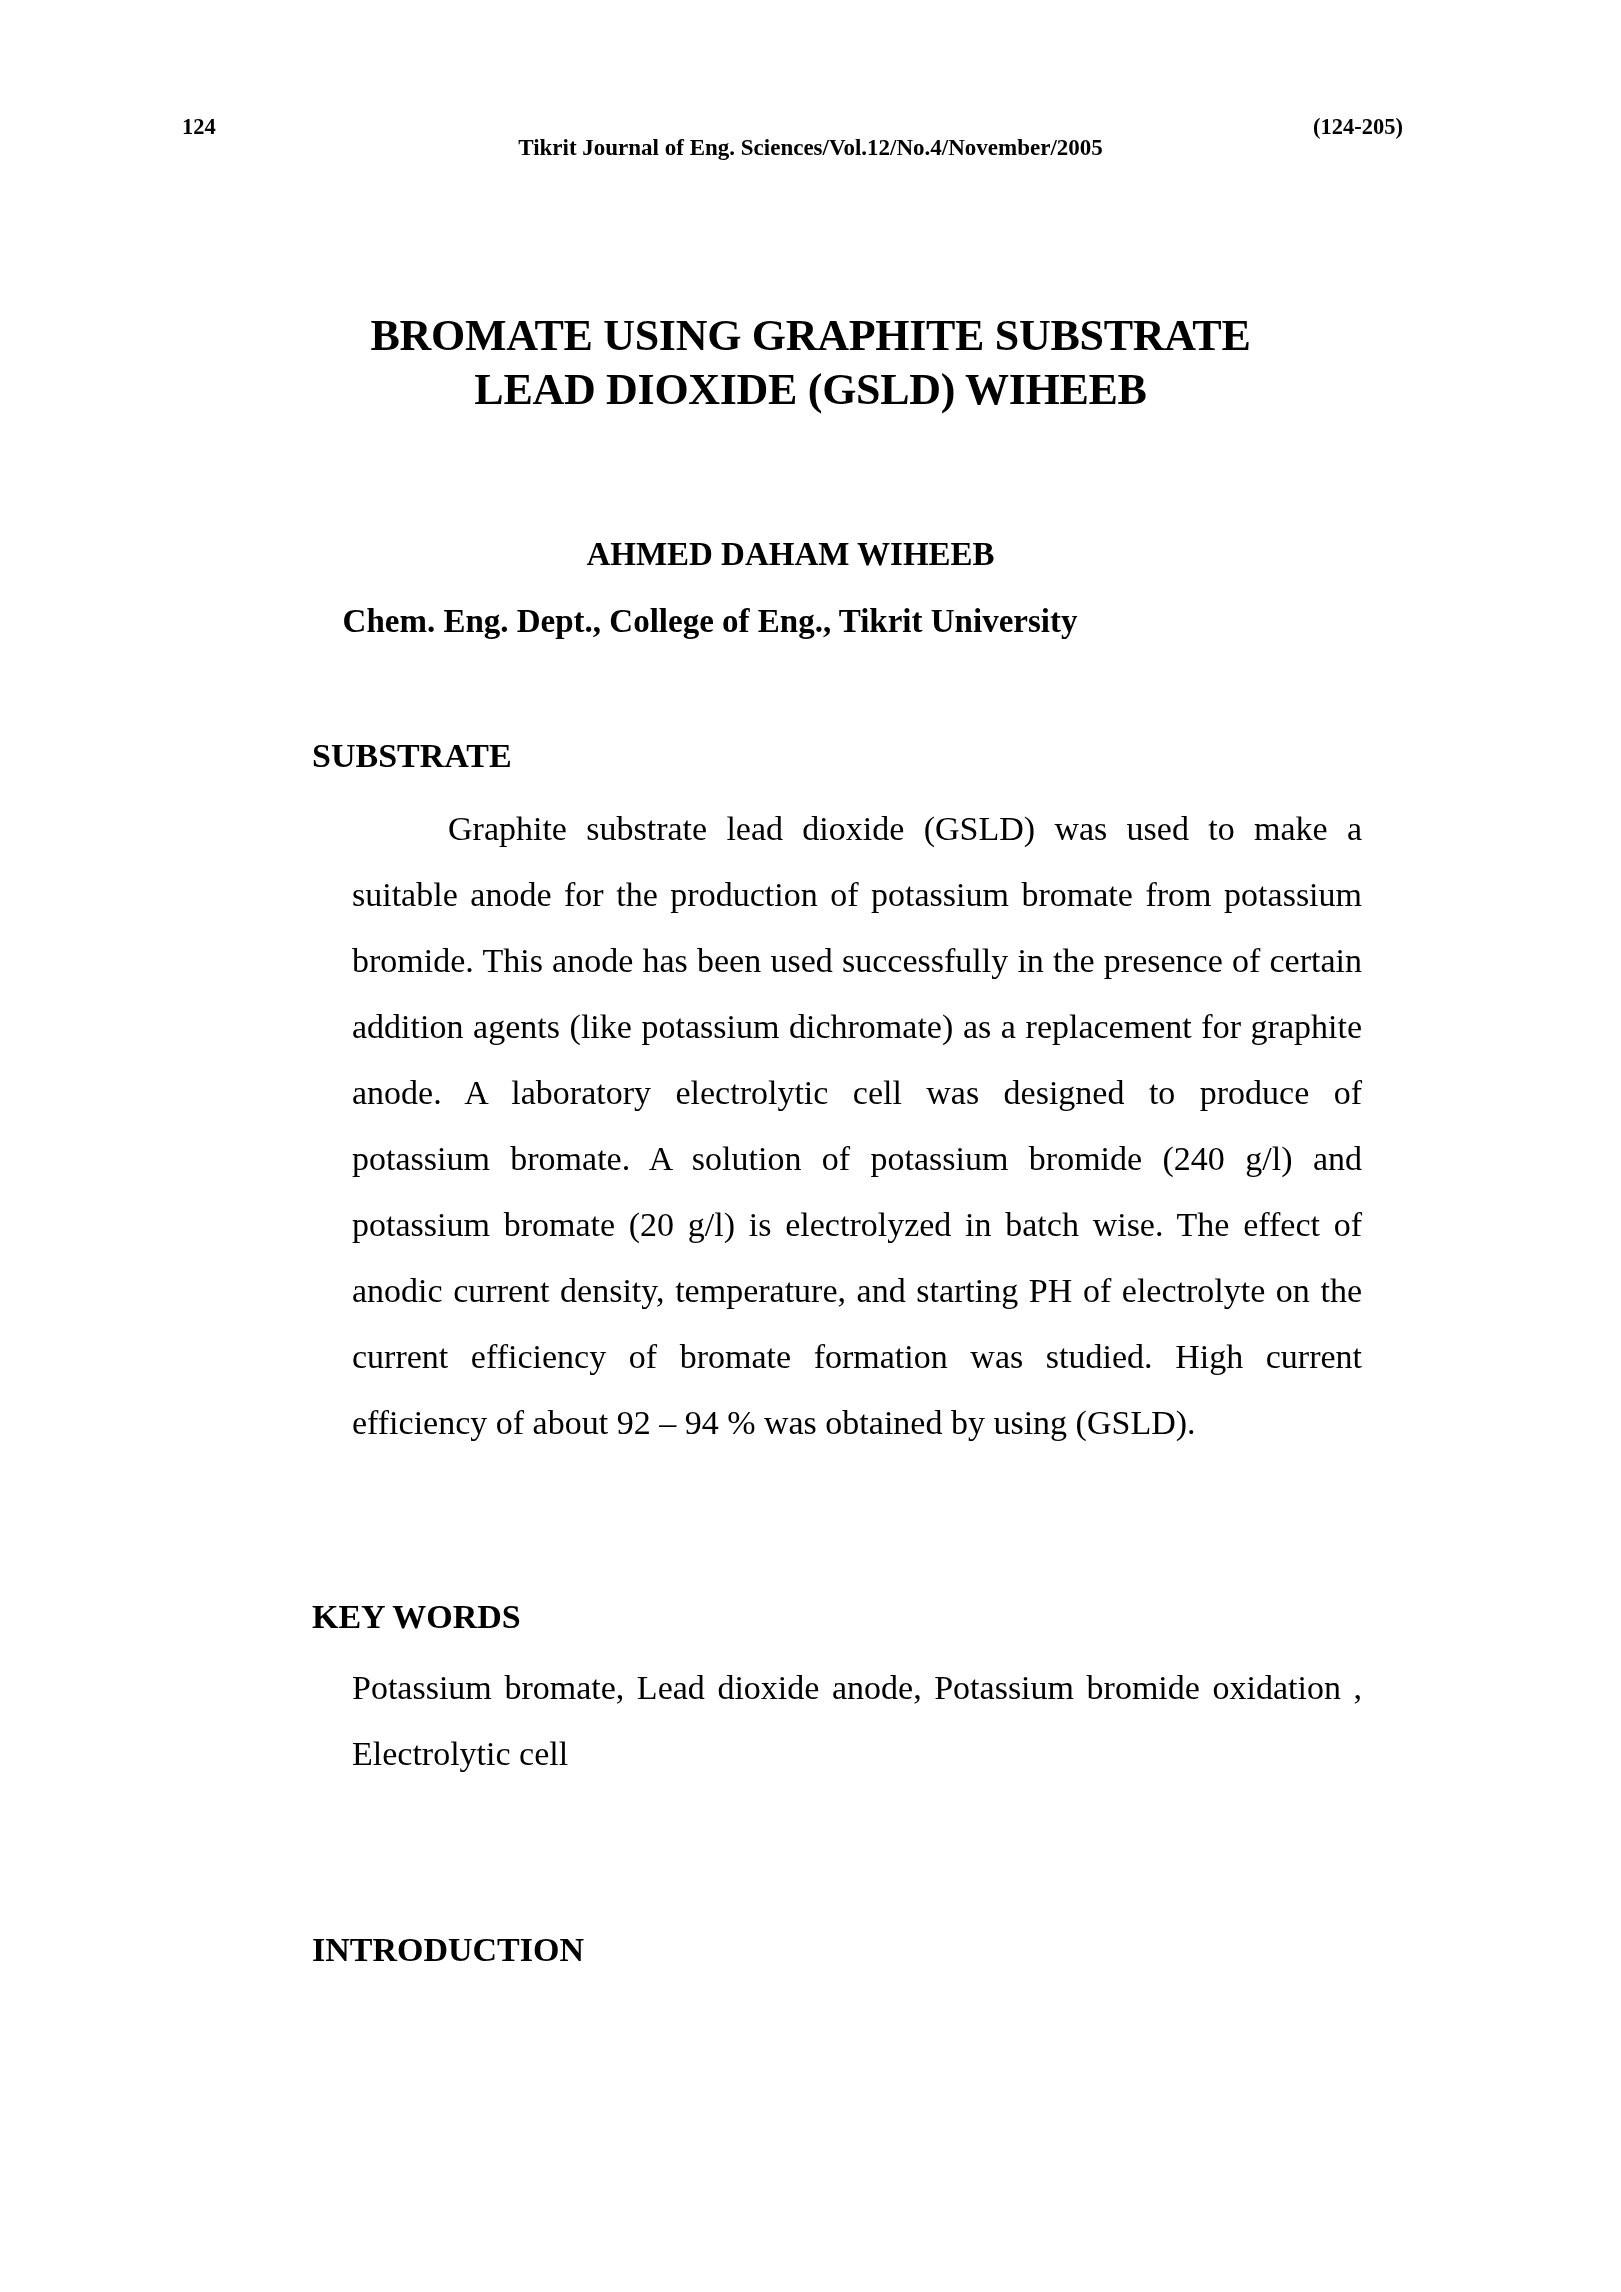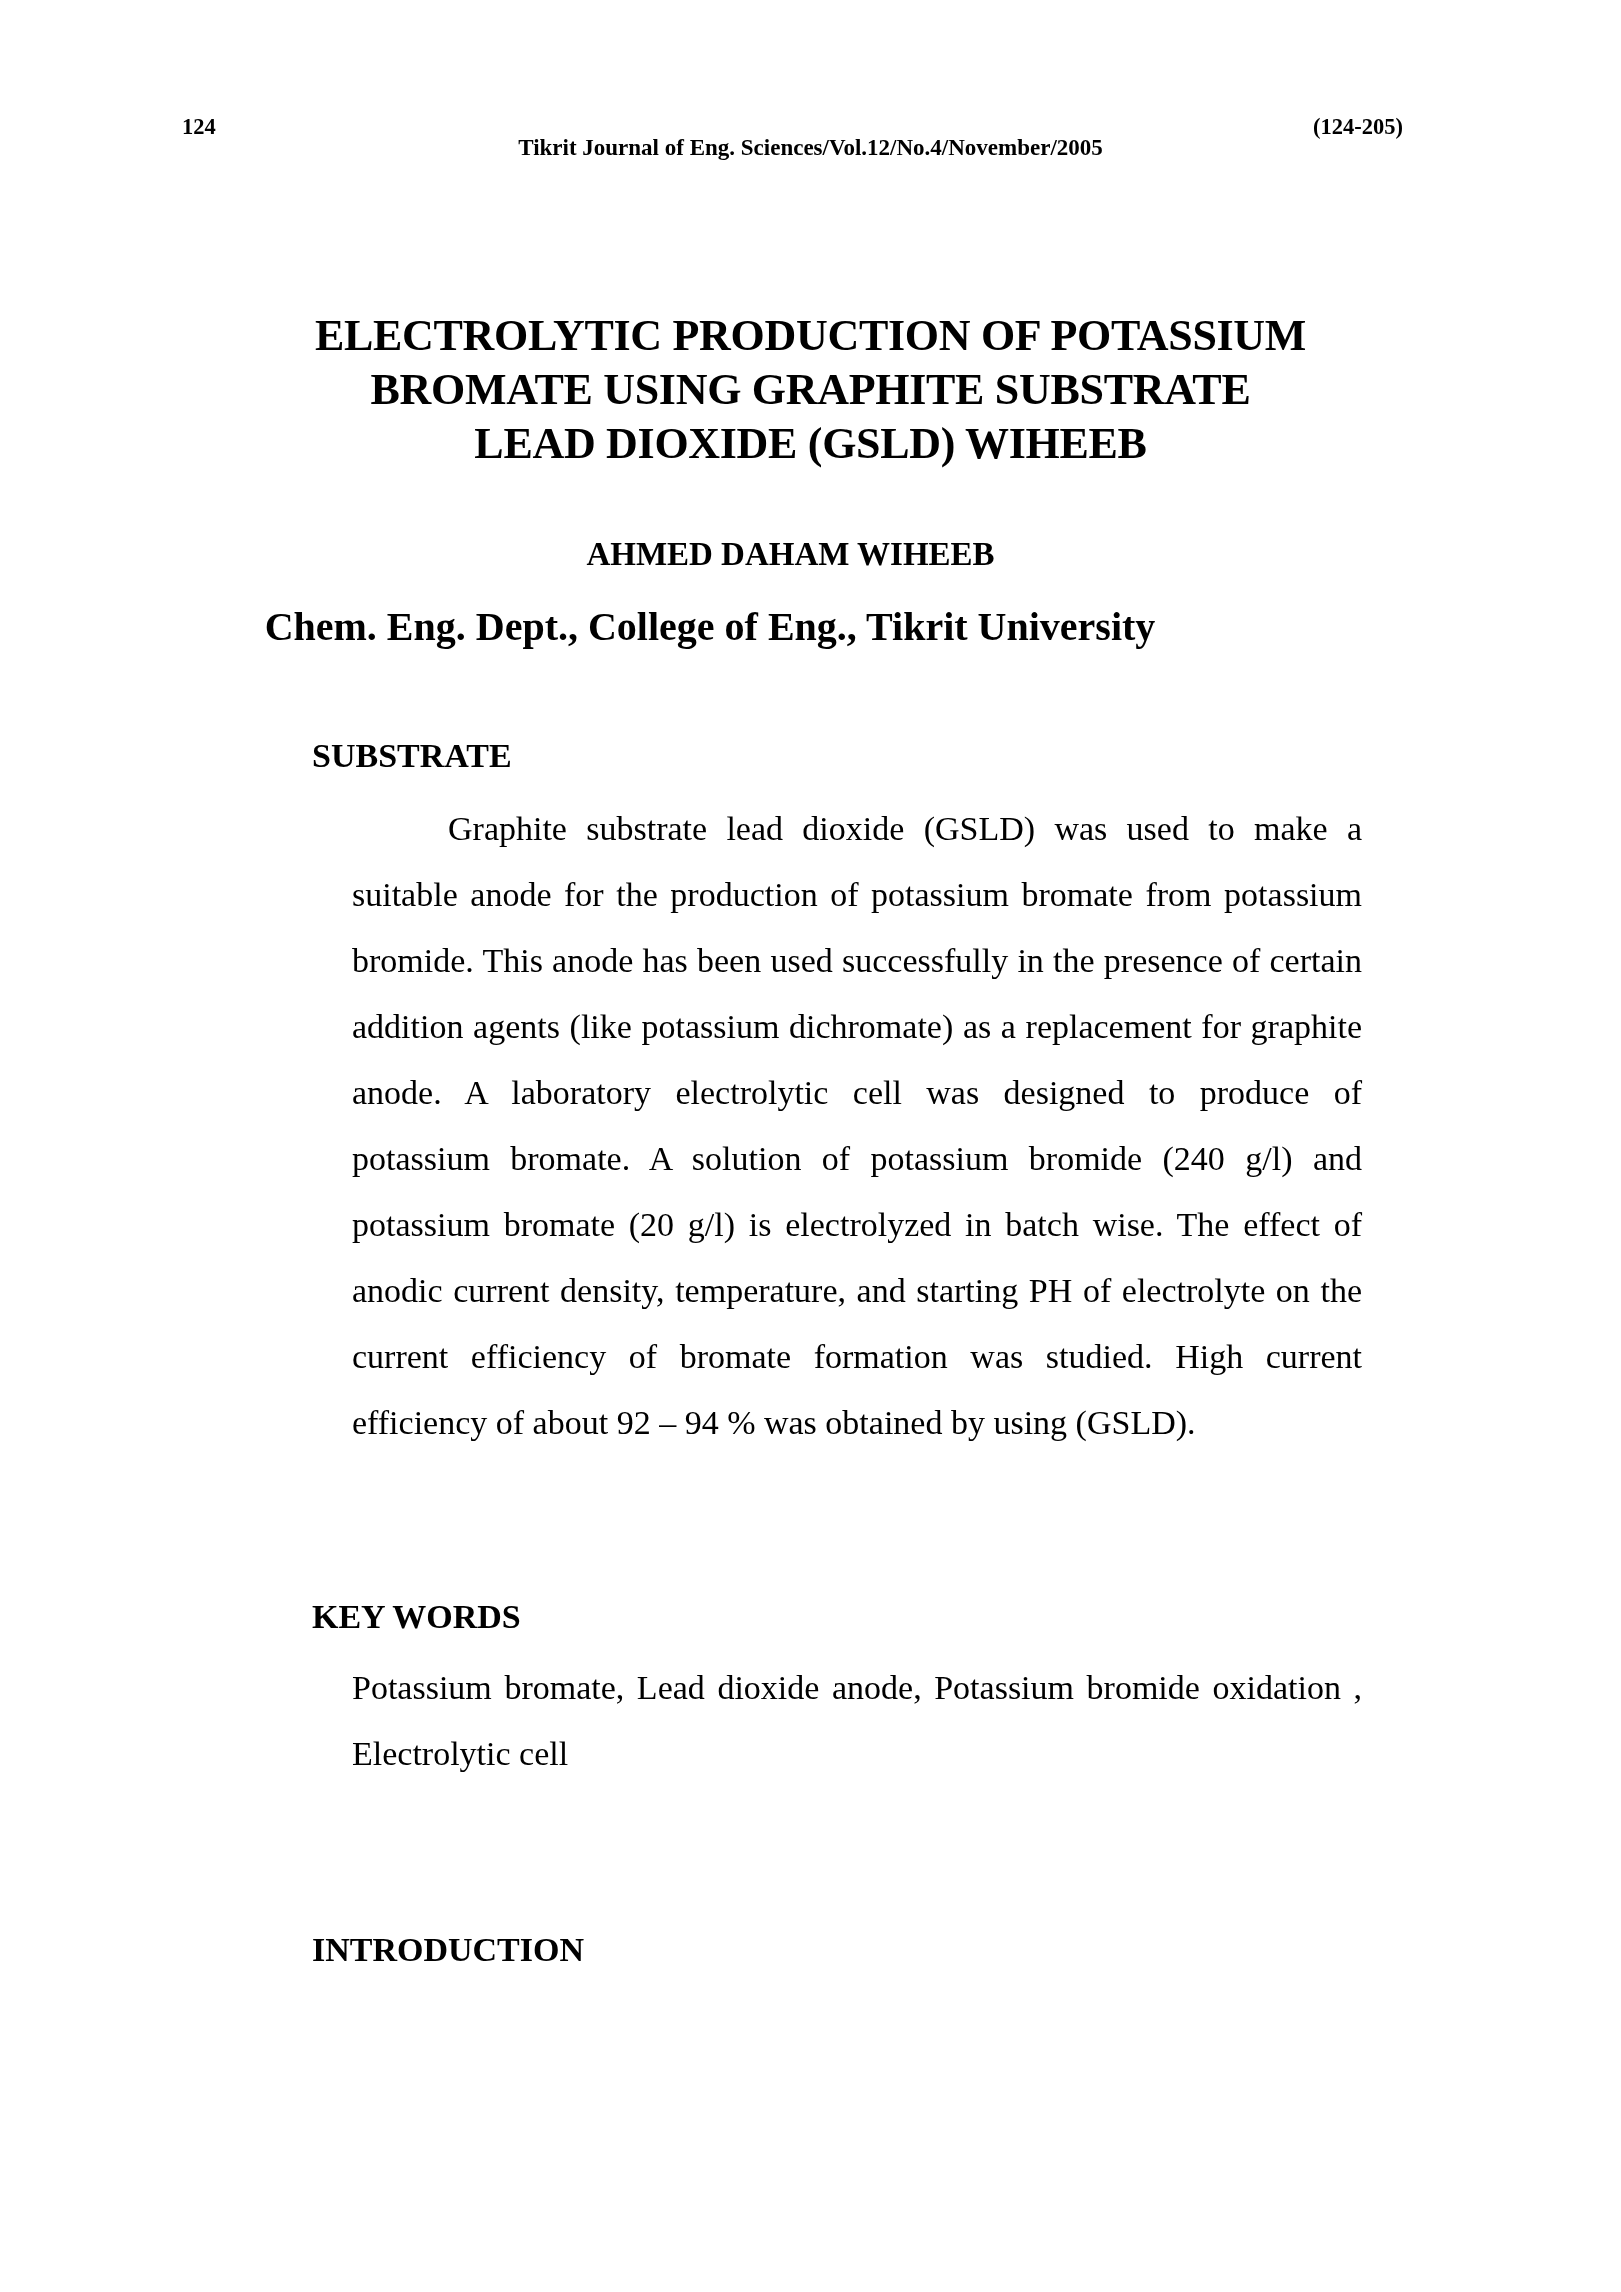--- a/index.html
+++ b/index.html
@@ -10,41 +10,40 @@
   .abs { position: absolute; }
   .bold { font-weight: bold; }
   #page-number { left: 182px; top: 114px; font-size: 22.5px; }
   #page-range { right: 218px; top: 114px; font-size: 22.5px; }
   #journal-line { left: 0; width: 1621px; top: 135px; text-align: center; font-size: 23px; }
   #title-block {
     left: 255px; width: 1111px; top: 309px; text-align: center;
     font-size: 44px; line-height: 54px; letter-spacing: -0.3px;
   }
   #author { left: 0; width: 1581px; top: 536px; text-align: center; font-size: 33px; }
-  #affiliation { left: 0; width: 1420px; top: 603px; text-align: center; font-size: 40px; }
+  #affiliation { left: 0; width: 1420px; top: 603px; text-align: center; font-size: 33px; }
   .section-heading { left: 312px; font-size: 34px; }
   #abstract-heading { top: 737px; }
   .body-text {
     left: 312px; width: 1010px; font-size: 34px; line-height: 66px;
     text-align: justify; text-align-last: left; margin-left: 40px;
   }
   #abstract-text { top: 796px; text-indent: 96px; }
   #keywords-heading { top: 1598px; }
   #keywords-text { top: 1655px; }
   #introduction-heading { top: 1931px; }
 </style>
 </head>
 <body>
 
 <div id="page-number" class="abs bold">124</div>
 <div id="page-range" class="abs bold">(124-205)</div>
 <div id="journal-line" class="abs bold">Tikrit Journal of Eng. Sciences/Vol.12/No.4/November/2005</div>
 
 <div id="title-block" class="abs bold">
-  <div>ELECTROLYTIC PRODUCTION OF POTASSIUM</div>
   <div>BROMATE USING GRAPHITE SUBSTRATE</div>
   <div>LEAD DIOXIDE (GSLD) WIHEEB</div>
 </div>
 
 <div id="author" class="abs bold">AHMED DAHAM WIHEEB</div>
 <div id="affiliation" class="abs bold">Chem. Eng. Dept., College of Eng., Tikrit University</div>
 
 <div id="abstract-heading" class="abs bold section-heading">SUBSTRATE</div>
 <div id="abstract-text" class="abs body-text">Graphite substrate lead dioxide (GSLD) was used to make a suitable anode for the production of potassium bromate from potassium bromide. This anode has been used successfully in the presence of certain addition agents (like potassium dichromate) as a replacement for graphite anode. A laboratory electrolytic cell was designed to produce of potassium bromate. A solution of potassium bromide (240 g/l) and potassium bromate (20 g/l) is electrolyzed in batch wise. The effect of anodic current density, temperature, and starting PH of electrolyte on the current efficiency of bromate formation was studied. High current efficiency of about 92 – 94 % was obtained by using (GSLD).</div>
 

